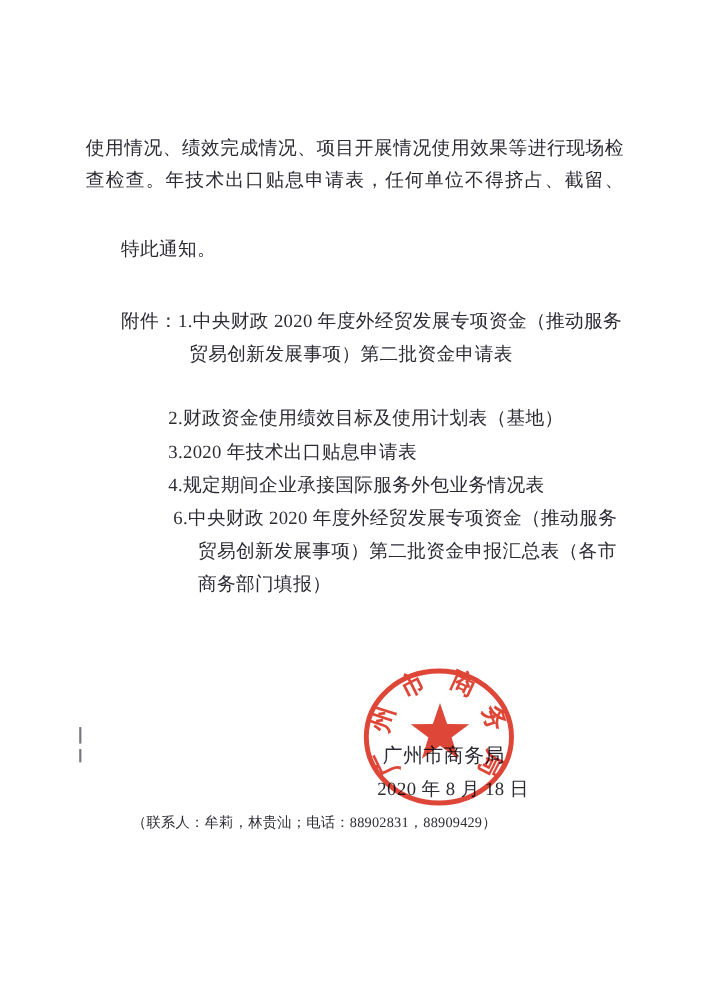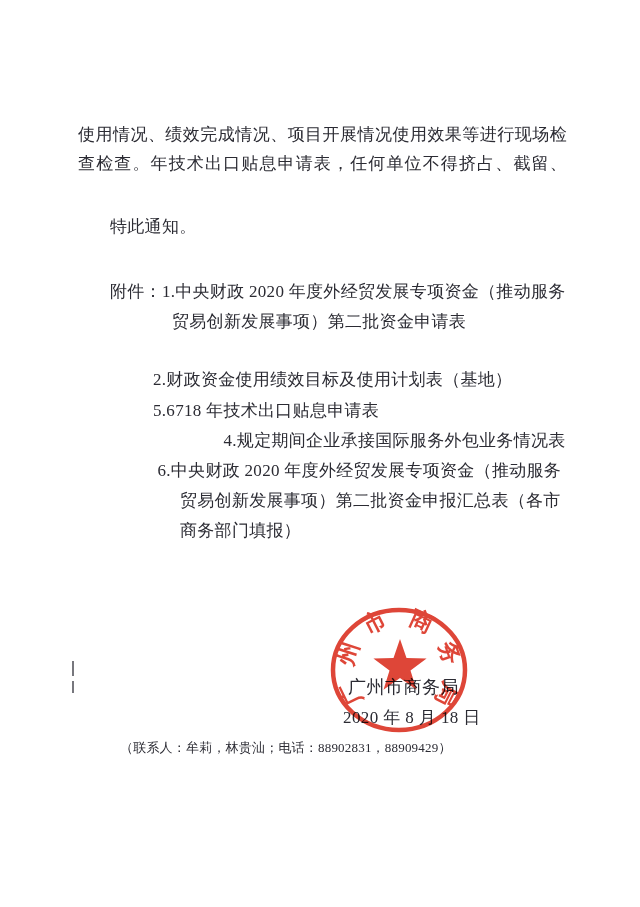--- a/index.html
+++ b/index.html
@@ -107,22 +107,22 @@
       <div class="body-line">查检查。年技术出口贴息申请表，任何单位不得挤占、截留、</div>
     </div>
 
   <div class="closing-line">特此通知。</div>
 
   <div class="attachment-list">
 
   <div class="att-line" style="padding-left: 0px;">附件：1.中央财政 2020 年度外经贸发展专项资金（推动服务</div>
       <div class="att-line" style="padding-left: 62px;">贸易创新发展事项）第二批资金申请表</div>
       <div class="att-line" style="padding-left: 43px; margin-top: 28px;">2.财政资金使用绩效目标及使用计划表（基地）</div>
-      <div class="att-line" style="padding-left: 43px;">5.6718 年技术出口贴息申请表</div>
-      <div class="att-line" style="padding-left: 43px; text-align: right;">4.规定期间企业承接国际服务外包业务情况表</div>
+      <div class="att-line" style="padding-left: 43px;">3.2020 年技术出口贴息申请表</div>
+      <div class="att-line" style="padding-left: 43px;">4.规定期间企业承接国际服务外包业务情况表</div>
       <div class="att-line" style="padding-left: 43px; text-align: center;">6.中央财政 2020 年度外经贸发展专项资金（推动服务</div>
       <div class="att-line" style="padding-left: 70px;">贸易创新发展事项）第二批资金申报汇总表（各市</div>
       <div class="att-line" style="padding-left: 70px;">商务部门填报）</div>
     </div>
 
   <div class="sig-authority">广州市商务局</div>
 
   <div class="sig-date">2020 年 8 月 18 日</div>
 
   <div class="contact-line">（联系人：牟莉，林贵汕；电话：88902831，88909429）</div>

